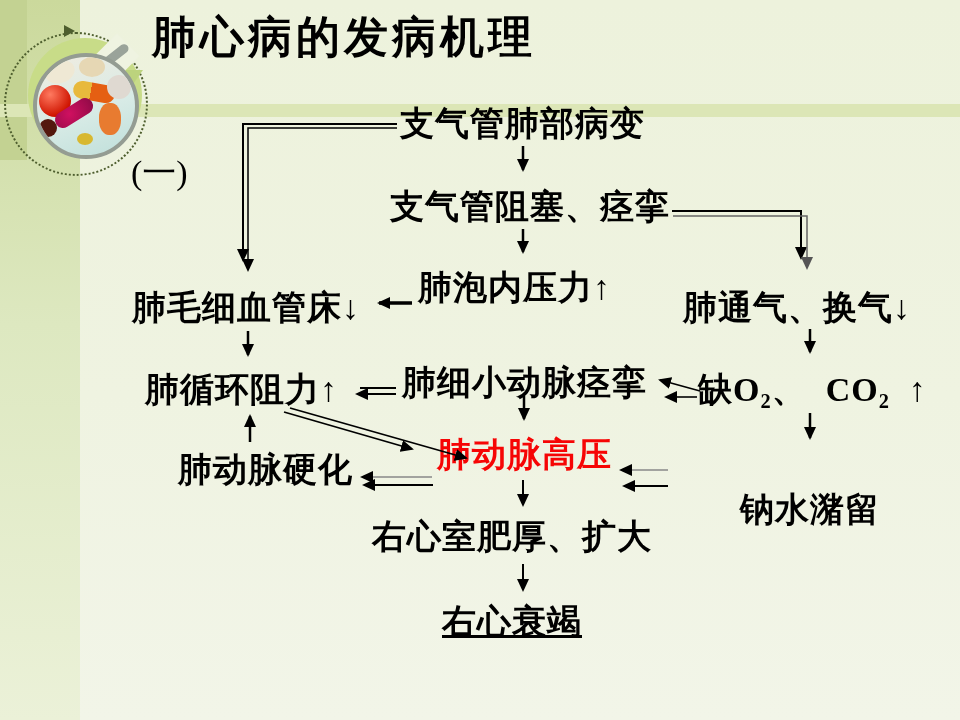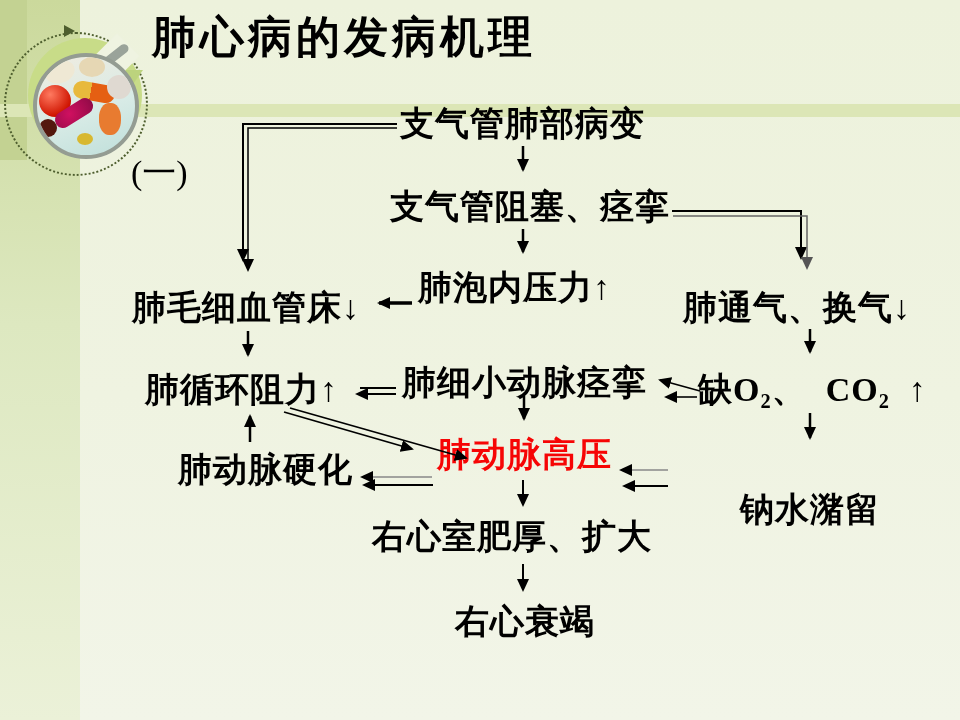--- a/index.html
+++ b/index.html
@@ -46,21 +46,21 @@
   .node{position:absolute;font-weight:bold;font-size:34px;letter-spacing:1px;color:#000;white-space:pre;}
   .n0{left:400px;top:101px;}
   .n1{left:390px;top:184px;}
   .n2{left:418px;top:265px;}
   .n3{left:132px;top:285px;}
   .n4{left:145px;top:367px;}
   .n5{left:178px;top:447px;}
   .n6{left:402px;top:360px;}
   .n7{left:437px;top:432px;color:#f60505;}
   .n8{left:372px;top:514px;}
-  .n9{left:455px;top:599px;}
+  .n9{left:442px;top:599px;text-decoration:underline;}
   .n10{left:683px;top:285px;}
   .n11{left:698px;top:367px;}
   .n12{left:682px;top:447px;}
   .n13{left:740px;top:487px;}
   svg.overlay{position:absolute;left:0;top:0;width:960px;height:720px;pointer-events:none;}
 </style>
 </head>
 <body>
 
 <div class="slide">

